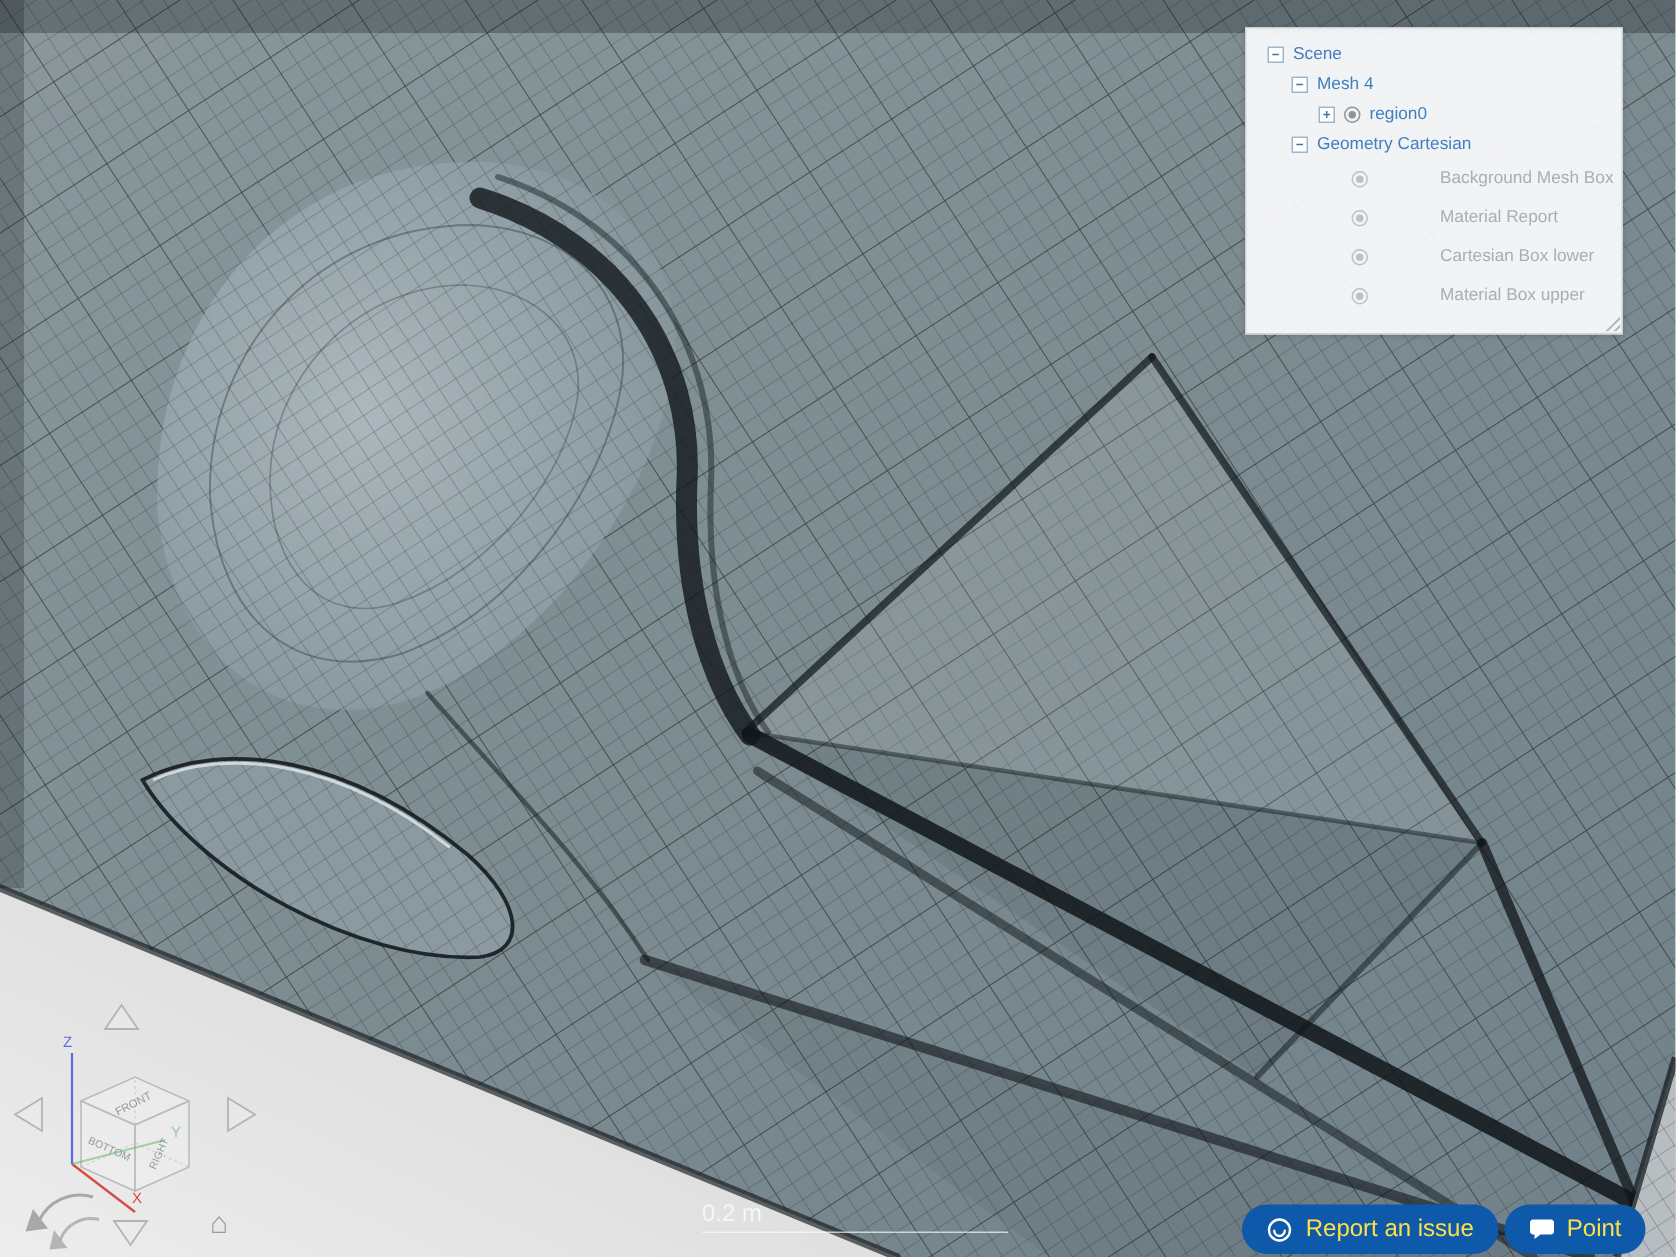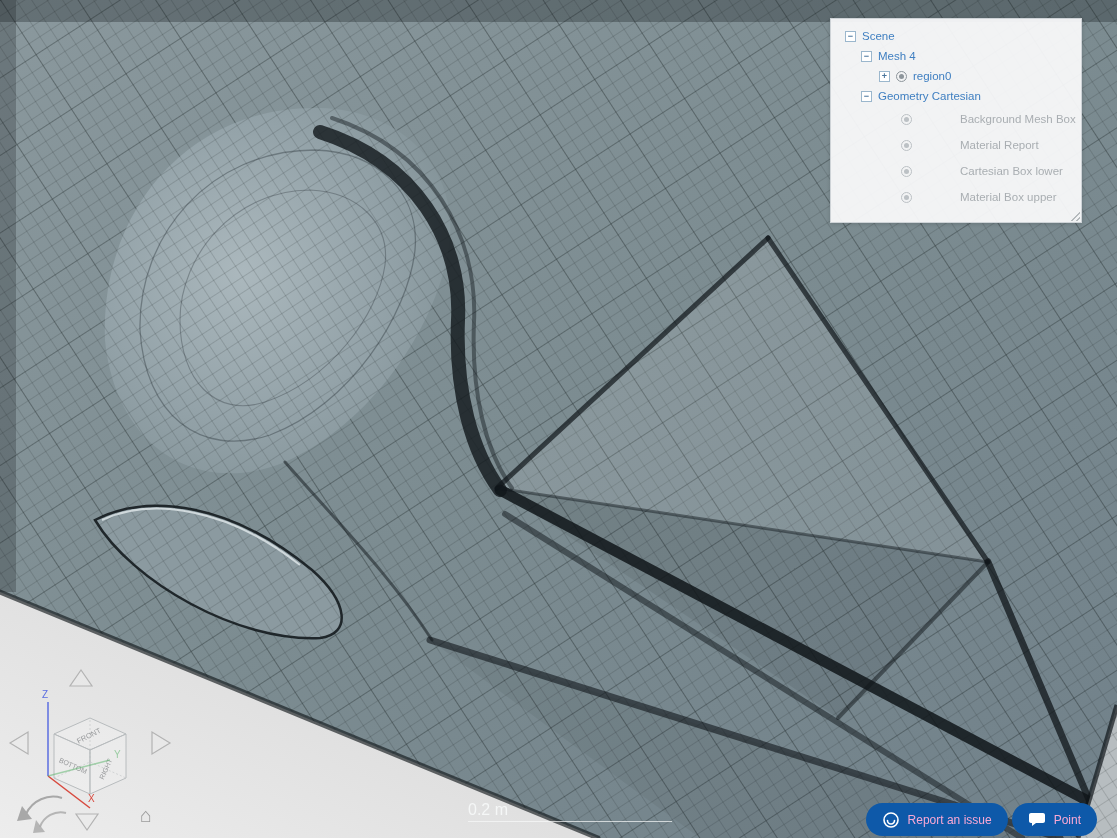--- a/index.html
+++ b/index.html
@@ -47,22 +47,22 @@
 
   
   .scalebar { position:absolute; left:468px; bottom:16px; width:204px; text-align:left;
     color:rgba(248,250,250,0.85); font-size:16px; z-index:3; }
   .scalebar .line { margin-top:2px; height:1px; background:rgba(248,250,250,0.7); }
 
   
   .footer-buttons { position:absolute; right:20px; bottom:2px; display:flex; gap:4px; z-index:6; }
   .btn {
     display:flex; align-items:center; gap:8px; border:none; cursor:pointer;
-    background:#0e59a9; color:#f9a8d4; border-radius:17px; height:33px; padding:0 16px;
-    font-size:12px; font-family:inherit; white-space:nowrap;margin-top:36px;
+    background:#0e59a9; color:#fde047; border-radius:17px; height:33px; padding:0 16px;
+    font-size:16px; font-family:inherit; white-space:nowrap;margin-top:36px;
   }
   .btn svg { display:block; flex:0 0 auto; }
 </style>
 </head>
 <body>
 
 <div class="app">
 
   <svg id="meshsvg" viewBox="0 0 1117 838">
     <defs>

